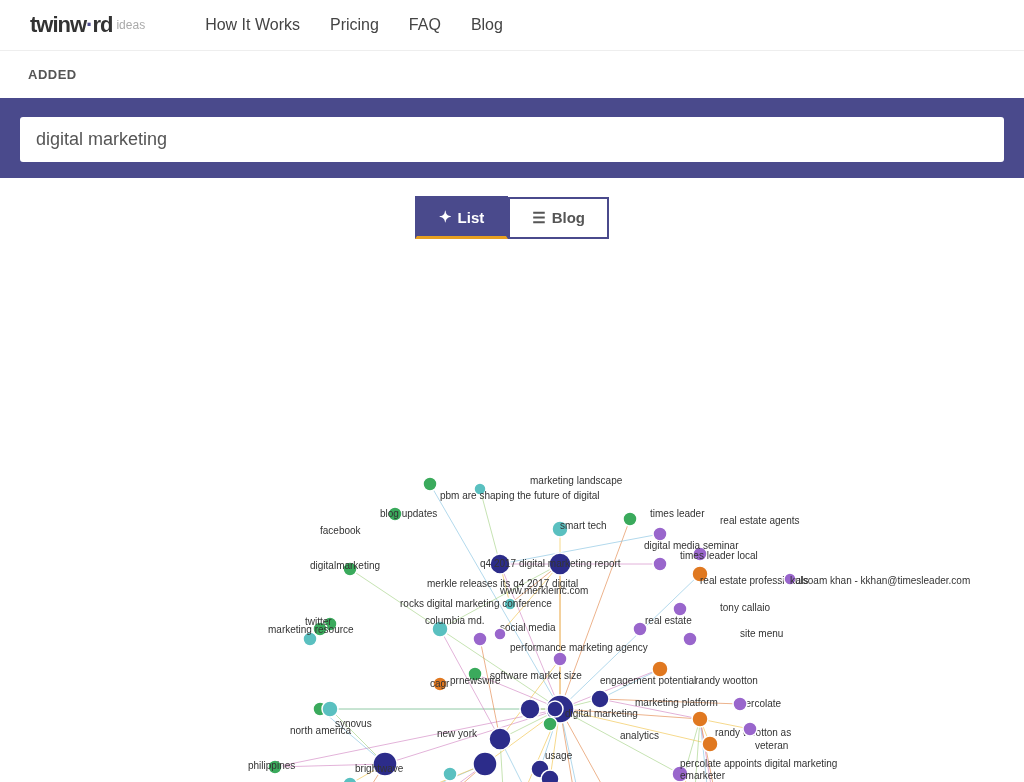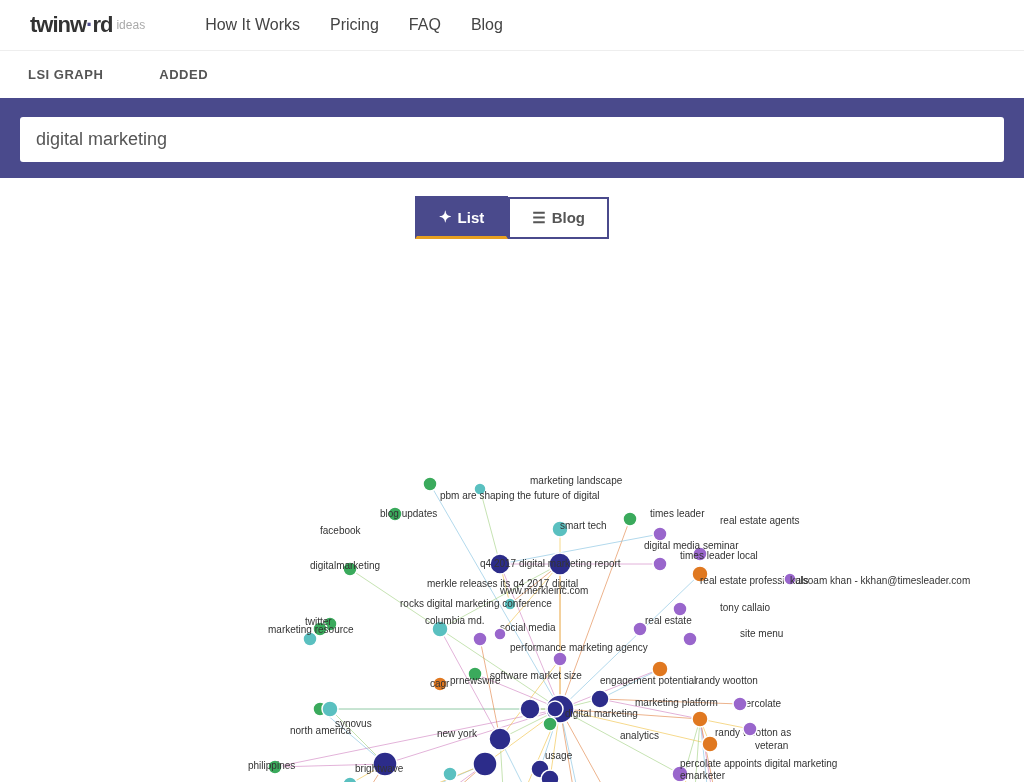--- a/index.html
+++ b/index.html
@@ -148,21 +148,20 @@
   </div>
   <nav class="nav">
     <a href="#">How It Works</a>
     <a href="#">Pricing</a>
     <a href="#">FAQ</a>
     <a href="#">Blog</a>
   </nav>
 </div>
 
 <div class="tab-bar">
-  <div class="tab">LSI GRAPH</div>
   <div class="tab">ADDED</div>
 </div>
 
 <div class="search-bar">
   <input class="search-input" type="text" placeholder="digital marketing" value="digital marketing" style="">
 </div>
 
 <div style="position:relative;">
   <div class="graph-controls">
     <button class="view-btn active">

